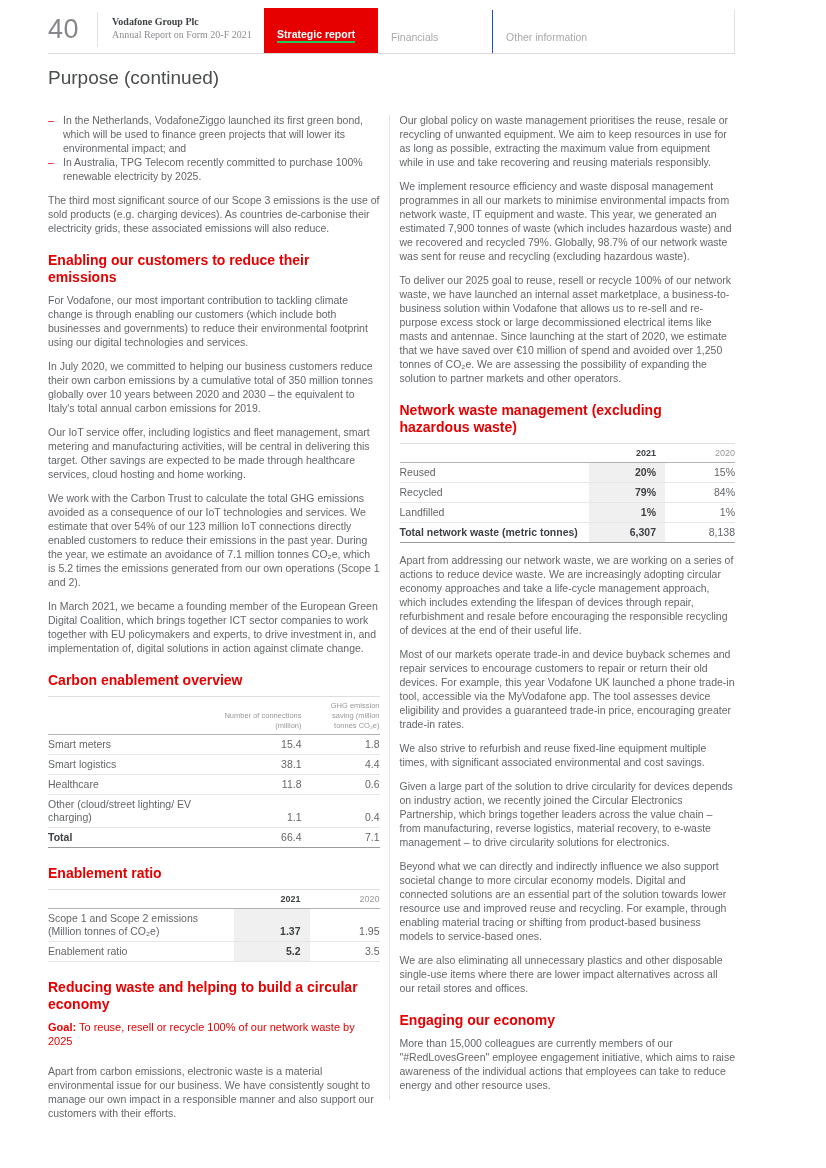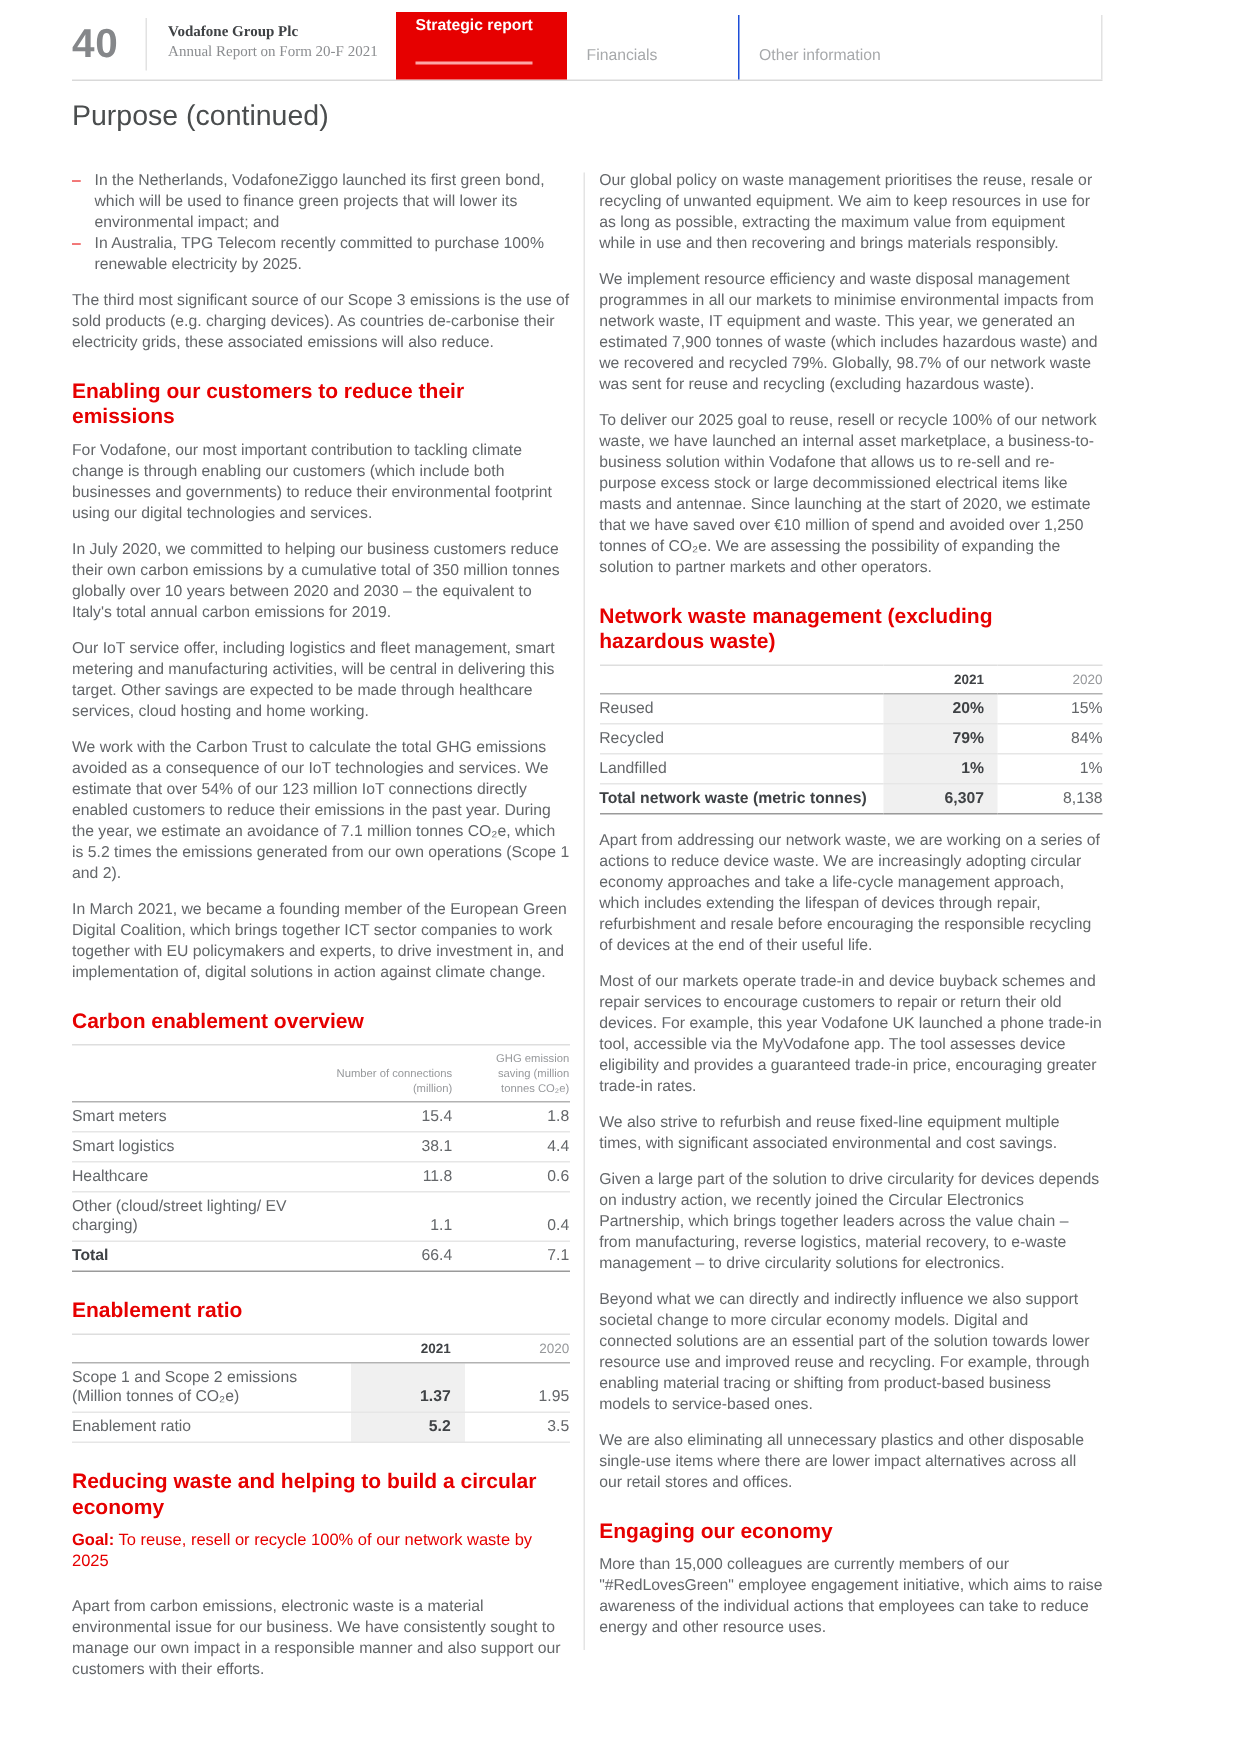--- a/index.html
+++ b/index.html
@@ -7,31 +7,31 @@
   body {
     background: #ffffff;
     font-family: "Liberation Sans", sans-serif;
     color: #636669;
     overflow: hidden;
   }
   .page { width: 826px; height: 1168px; padding: 10px 0 0 48px; position: relative; }
 
   
   .header { width: 687px; height: 44px; display: flex; align-items: stretch; border-bottom: 1px solid #d9d9d9; }
-  .pageno { font-size: 27px; font-weight: 700; color: #85878a; padding: 4px 18px 0 0; letter-spacing: 0.5px; }
+  .pageno { font-size: 27px; font-weight: 400; color: #85878a; padding: 4px 18px 0 0; letter-spacing: 0.5px; }
   .hsep { width: 1px; background: #e2e2e2; margin: 2px 0 6px 0; }
   .brand { padding: 5px 0 0 14px; width: 166px; font-family: Liberation Serif, serif; }
   .brand .company { font-size: 10px; font-weight: 700; color: #3f4245; line-height: 1.3; }
   .brand .report  { font-size: 10px; color: #8b8d90; line-height: 1.3; }
   .tabs { display: flex; flex: 1; border-right: 1px solid #e2e2e2; }
   .tab { width: 114px; display: flex; align-items: flex-end; padding: 0 0 10px 13px; font-size: 10.5px; color: #a7a9ab; cursor: default; }
   .tab + .tab { border-left: 1px solid #1d4ed8; }
   .tab.active { background: #e60000; color: #ffffff; font-weight: 700; border-left: none; margin-top: -2px; }
   .tab.active + .tab { border-left: none; }
-  .tab.active .tab-label { border-bottom: 2px solid #fca5a5; padding-bottom: 18px; }
+  .tab.active .tab-label { border-bottom: 2px solid #22c55e; padding-bottom: 1px; }
 
   
   .page-title { font-size: 19px; font-weight: 400; color: #4a4d4e; margin: 13px 0 24px 0; }
 
   
   .cols { display: flex; width: 687px; }
   .col-left  { width: 332px; }
   .col-divider { width: 1px; background: #e4e4e4; margin: 2px 10px 30px 9px; }
   .col-right { width: 336px; }
 
@@ -184,21 +184,21 @@
         <span class="goal-label">Goal:</span><span> To reuse, resell or recycle 100% of our network waste by 2025</span>
       </div>
       <p class="body">Apart from carbon emissions, electronic waste is a material environmental issue for our business. We have consistently sought to manage our own impact in a responsible manner and also support our customers with their efforts.</p>
 
     </div>
 
     <div class="col-divider"></div>
 
     <div class="col-right">
 
-      <p class="body">Our global policy on waste management prioritises the reuse, resale or recycling of unwanted equipment. We aim to keep resources in use for as long as possible, extracting the maximum value from equipment while in use and then recovering and brings materials responsibly.</p>
+      <p class="body">Our global policy on waste management prioritises the reuse, resale or recycling of unwanted equipment. We aim to keep resources in use for as long as possible, extracting the maximum value from equipment while in use and take recovering and reusing materials responsibly.</p>
       <p class="body">We implement resource efficiency and waste disposal management programmes in all our markets to minimise environmental impacts from network waste, IT equipment and waste. This year, we generated an estimated 7,900 tonnes of waste (which includes hazardous waste) and we recovered and recycled 79%. Globally, 98.7% of our network waste was sent for reuse and recycling (excluding hazardous waste).</p>
       <p class="body">To deliver our 2025 goal to reuse, resell or recycle 100% of our network waste, we have launched an internal asset marketplace, a business-to-business solution within Vodafone that allows us to re-sell and re-purpose excess stock or large decommissioned electrical items like masts and antennae. Since launching at the start of 2020, we estimate that we have saved over €10 million of spend and avoided over 1,250 tonnes of CO₂e. We are assessing the possibility of expanding the solution to partner markets and other operators.</p>
 
       <h2 class="red">Network waste management (excluding hazardous waste)</h2>
       <table class="tbl">
         <thead>
           <tr>
             <th class="lbl"></th>
             <th class="num yr cur pad-r yw1">2021</th>
             <th class="num yr yw2">2020</th>

